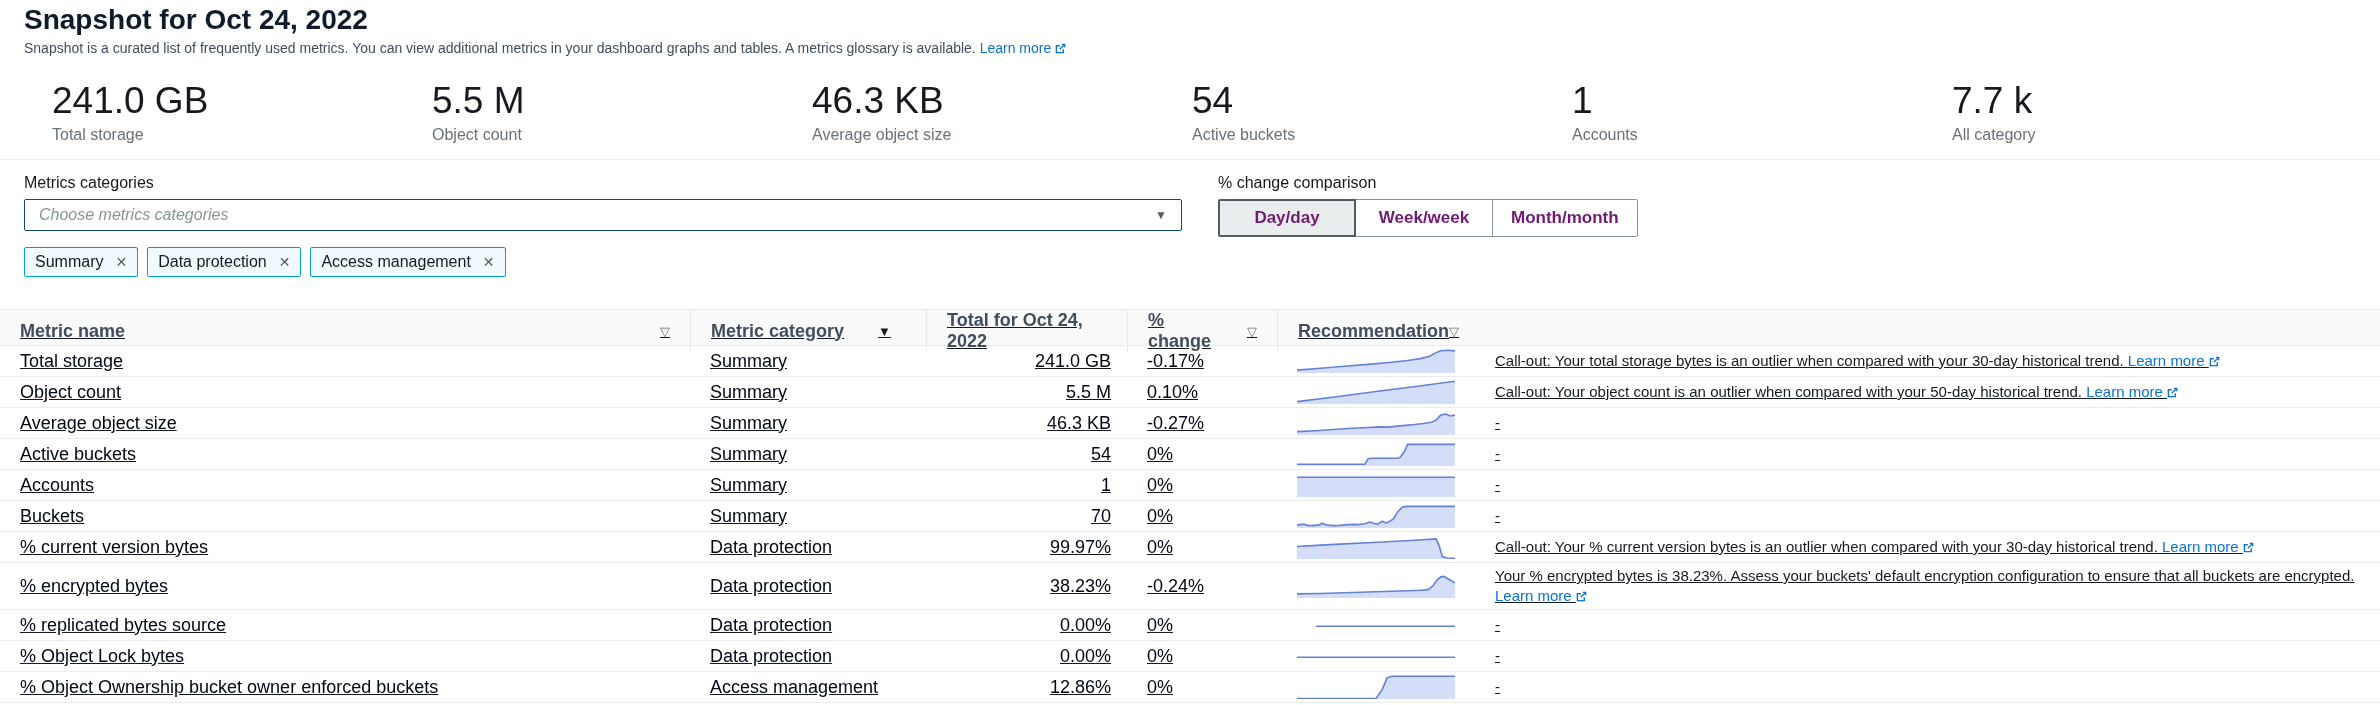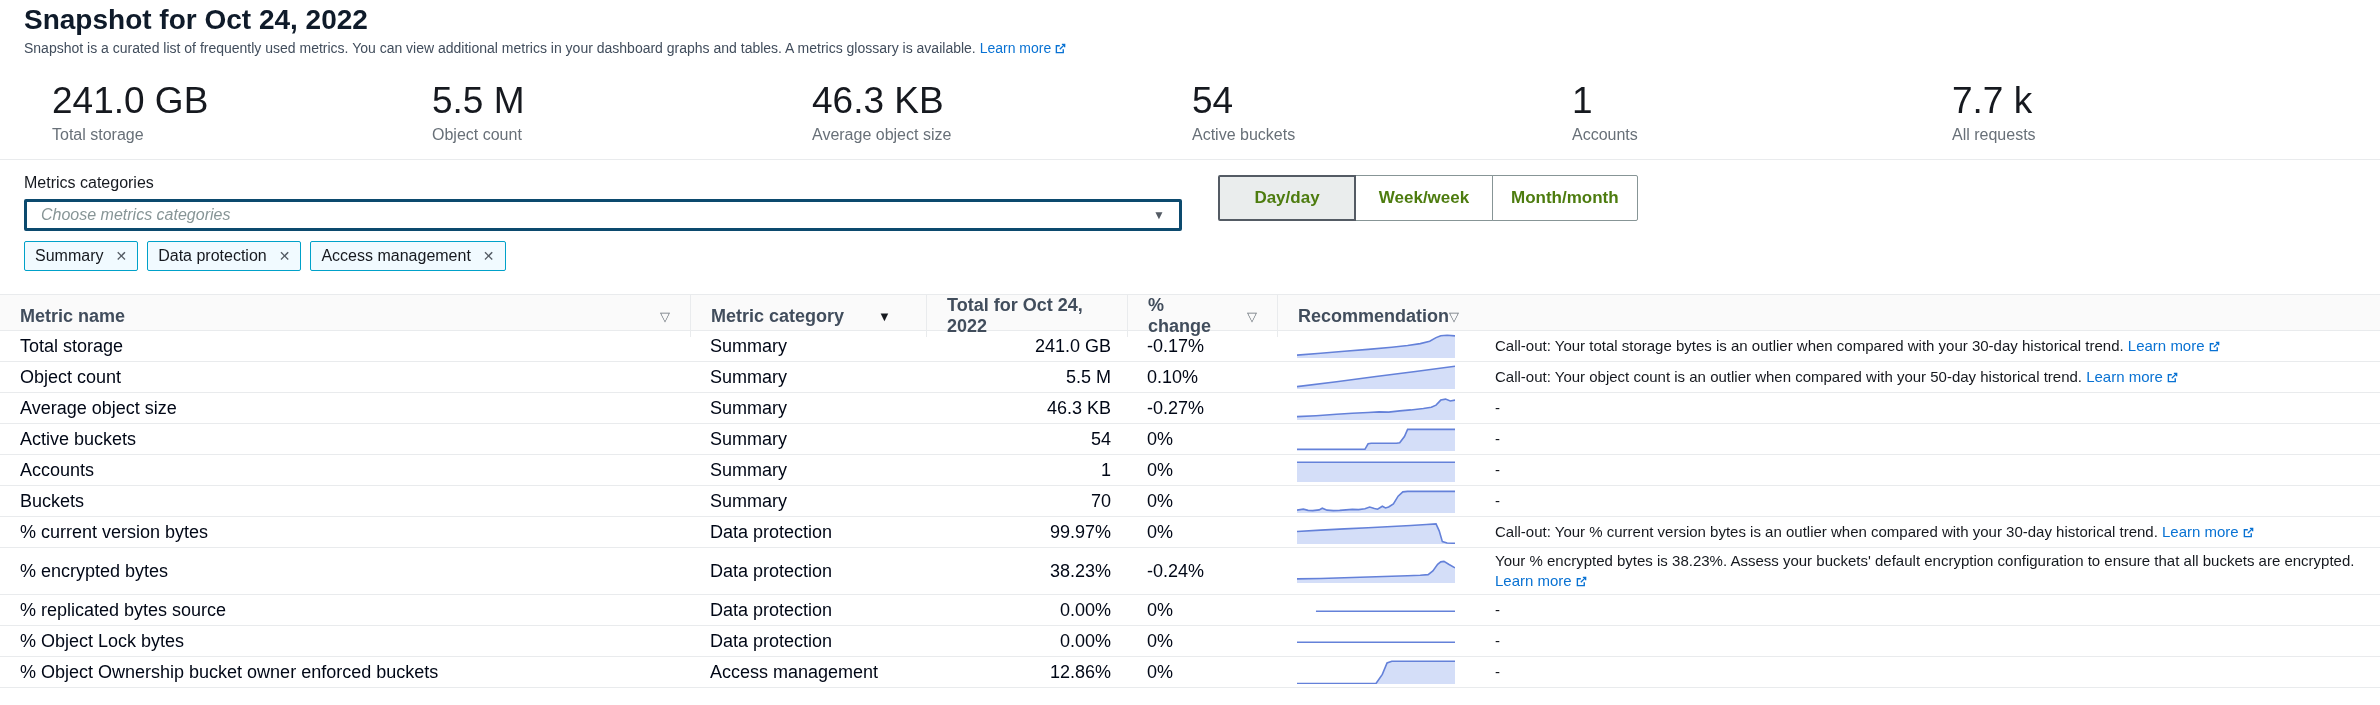--- a/index.html
+++ b/index.html
@@ -16,43 +16,43 @@
   .ext-icon { width:11px; height:11px; fill:none; stroke:#0972d3; stroke-width:2; vertical-align:-1px; }
   
   .stats { display:grid; grid-template-columns:repeat(6,380px); padding:26px 0 16px 52px; }
   .stat-value { font-size:37px; line-height:37px; font-weight:300; color:#16191f; }
   .stat-label { margin-top:8px; font-size:16px; line-height:16px; color:#687078; }
   .divider { border-top:1px solid #e9ebed; height:0; }
   
   .filters { display:flex; padding:15px 24px 0; gap:36px; }
   .f-label { font-size:16px; line-height:16px; color:#16191f; margin-bottom:8px; }
   .select {
-    width:1158px; height:32px; background:#fff; border:3px solid #0c4a6e; border-radius:2px;
+    width:1158px; height:32px; background:#fff; border:1px solid #0c4a6e; border-radius:2px;
     display:flex; align-items:center; justify-content:space-between; padding:0 14px; cursor:pointer;
   }
   .placeholder { font-style:italic; color:#879596; font-size:16px; }
   .caret { color:#545b64; font-size:12px; }
   .seg { display:flex; }
   .seg .segbtn {
-    min-width:138px; height:46px; background:#fff; border:1px solid #879596; margin-left:-1px;
-    font-family:"Liberation Sans",sans-serif; font-size:17px; font-weight:bold; color:#4d7c0f;
+    min-width:138px; height:38px; background:#fff; border:1px solid #879596; margin-left:-1px;
+    font-family:"Liberation Sans",sans-serif; font-size:17px; font-weight:bold; color:#701a75;
     display:flex; align-items:center; justify-content:center; cursor:pointer; padding:0 18px;
   }
   .seg .segbtn:first-child { border-radius:2px 0 0 2px; margin-left:0; }
   .seg .segbtn:last-child { border-radius:0 2px 2px 0; }
   .seg .segbtn.sel { background:#eaeded; border:2px solid #545b64; z-index:1; }
   
   .tags { display:flex; gap:9px; padding:10px 24px 0; }
   .tag {
     display:flex; align-items:center; gap:12px; height:30px; padding:0 10px;
     background:#f1faff; border:1px solid #00a1c9; border-radius:2px; font-size:16px; color:#16191f;
   }
   .tag .x { color:#545b64; font-size:14px; cursor:pointer; line-height:1; }
   
-  .table { margin-top:23px; }
+  .table { margin-top:32px;text-decoration:underline; }
   .thead, .tr { display:grid; grid-template-columns:690px 236px 201px 150px 198px 1fr; }
   .thead { background:#fafafa; border-top:1px solid #e9ebed; border-bottom:1px solid #e9ebed; height:37px; }
   .th { display:flex; align-items:center; padding:0 20px; font-size:18px; font-weight:bold; color:#414d5c; height:100%; cursor:pointer; }
   .th + .th { border-left:1px solid #e9ebed; }
   .filter-icon { color:#687078; font-size:13px; font-weight:normal; }
   .sort-icon { color:#16191f; font-size:13px; }
   .th.c0 .filter-icon { margin-left:auto; }
   .th.c1 .sort-icon   { margin-left:34px; }
   .th.c3 .filter-icon { margin-left:26px; }
   .th.c5 .filter-icon { margin-left:auto; }
@@ -99,35 +99,36 @@
       <div>
         <div class="stat-value">54</div>
         <div class="stat-label">Active buckets</div>
       </div>
       <div>
         <div class="stat-value">1</div>
         <div class="stat-label">Accounts</div>
       </div>
       <div>
         <div class="stat-value">7.7 k</div>
-        <div class="stat-label">All requests</div>
+        <div class="stat-label">All category</div>
       </div>
     </div>
 
   <div class="divider"></div>
 
   <div class="filters">
     <div>
       <div class="f-label">Metrics categories</div>
       <div class="select">
         <span class="placeholder">Choose metrics categories</span>
         <span class="caret">▼</span>
       </div>
     </div>
     <div>
+      <div class="f-label">% change comparison</div>
       <div class="seg" id="seg">
           <div class="segbtn sel">Day/day</div>
           <div class="segbtn">Week/week</div>
           <div class="segbtn">Month/month</div>
         </div>
     </div>
   </div>
 
   <div class="tags" id="tags">
       <div class="tag">

